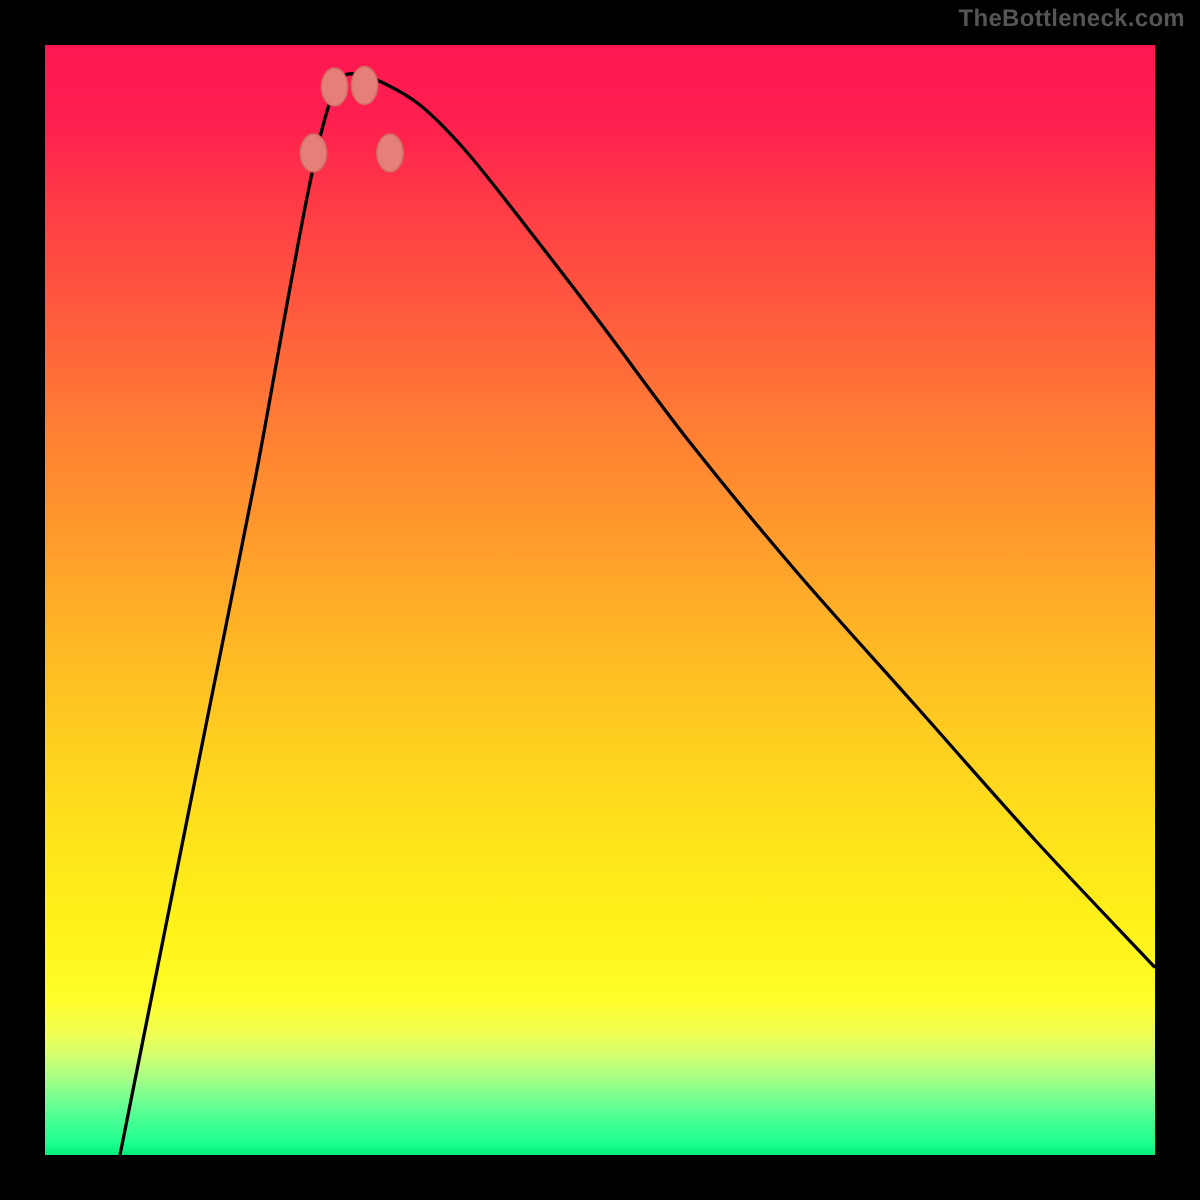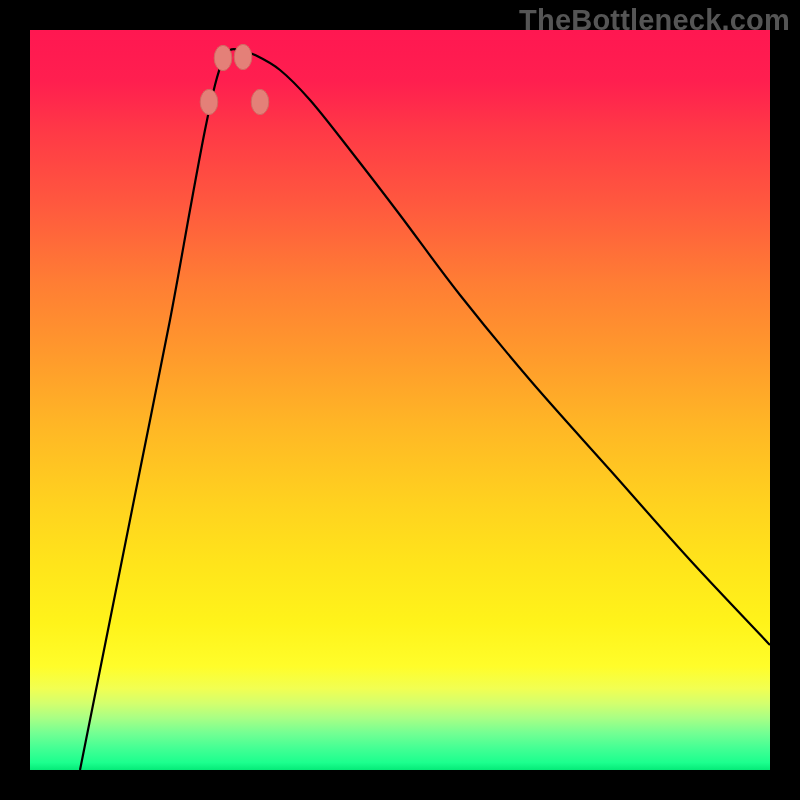--- a/index.html
+++ b/index.html
@@ -15,21 +15,21 @@
     position: relative;
     width: 800px;
     height: 800px;
     background: #000;
   }
   .watermark {
     position: absolute;
     top: 4px;
     right: 10px;
     color: #555;
-    font-size: 29px;
+    font-size: 16px;
     font-weight: 600;
     letter-spacing: 0.2px;
     z-index: 30;
   }
   .plot {
     position: absolute;
     left: 30px;
     top: 30px;
     width: 740px;
     height: 740px;

